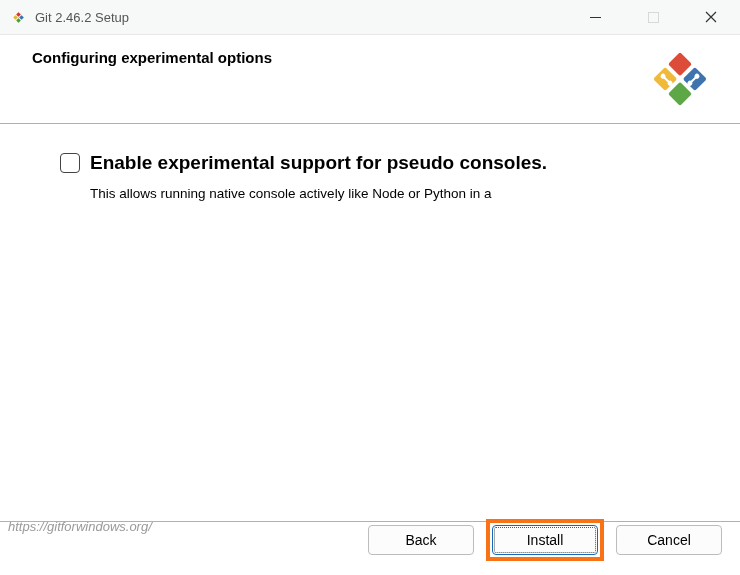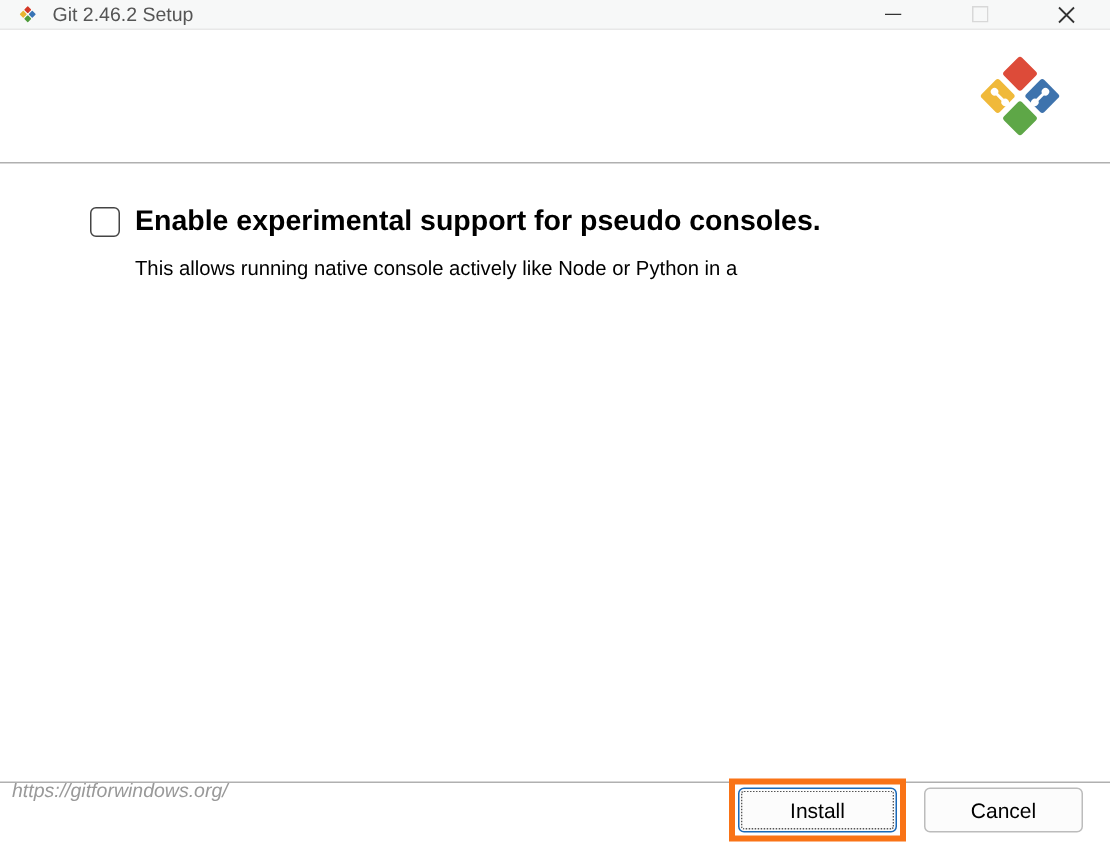--- a/index.html
+++ b/index.html
@@ -5,21 +5,21 @@
     * { box-sizing: border-box; margin: 0; padding: 0; }
     body {
       font-family: 'Segoe UI', Tahoma, sans-serif;
       font-size: 13px;
       background: #fff;
       width: 740px;
       height: 575px;
       overflow: hidden;
     }
     .titlebar {
-      height: 20px;
+      height: 35px;
       background: #f7f8f8;
       border-bottom: 1px solid #e8e8e8;
       display: flex;
       align-items: center;
       padding-left: 10px;
     }
     .titlebar-icon {
       width: 17px;
       height: 17px;
       margin-right: 8px;
@@ -180,20 +180,21 @@
     <div class="win-btn">
       <svg width="12" height="12">
           <path d="M1 1 L11 11 M11 1 L1 11" stroke="#333" stroke-width="1.2"></path>
         </svg>
     </div>
   </div>
 </div>
 
 <div class="header">
   <div class="header-text">
+    <div class="header-title">Configuring experimental options</div>
   </div>
   <div class="header-logo">
     <svg viewBox="0 0 60 60">
       <g transform="translate(30 30) rotate(45)">
         <rect x="-19" y="-19" width="17" height="17" fill="#dd4b39" rx="2"></rect>
         <rect x="2" y="-19" width="17" height="17" fill="#3e73ad" rx="2"></rect>
         <rect x="-19" y="2" width="17" height="17" fill="#f0b93a" rx="2"></rect>
         <rect x="2" y="2" width="17" height="17" fill="#5ea747" rx="2"></rect>
         <circle cx="-14" cy="10" r="2.5" fill="#fff"></circle>
         <circle cx="-4" cy="10" r="2.5" fill="#fff"></circle>
@@ -214,17 +215,18 @@
   <div class="option-desc">
     <span>This allows running native console actively like Node or Python in a</span><br>
   </div>
 </div>
 
 <div class="footer-link-area">https://gitforwindows.org/</div>
 
 <div class="divider"></div>
 
 <div class="button-row">
+  <button class="btn">Back</button>
   <div class="highlight">
     <button class="btn btn-default" style="min-width:106px">Install</button>
   </div>
   <button class="btn">Cancel</button>
 </div>
 
 </body></html>

